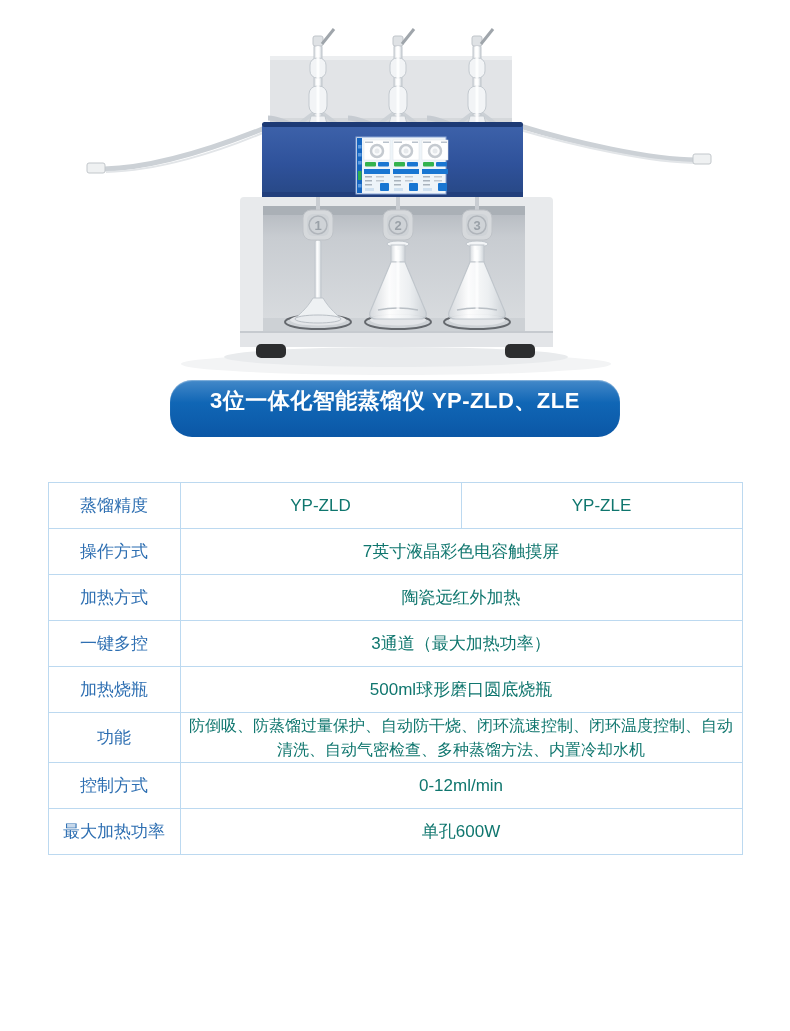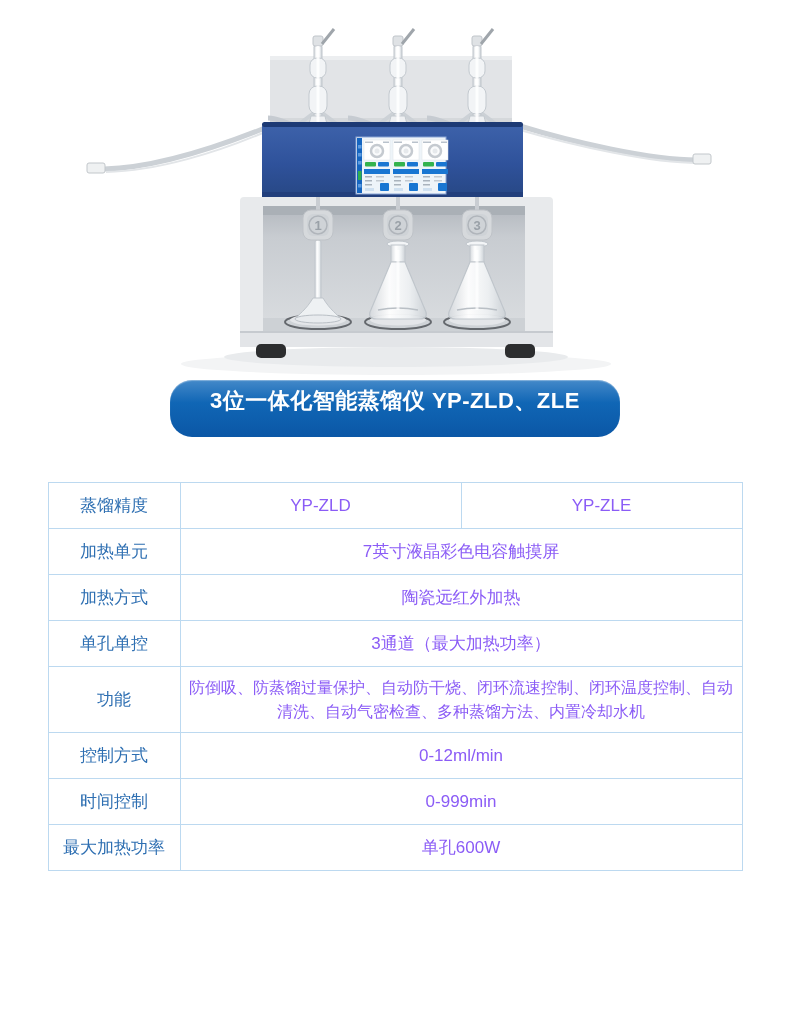--- a/index.html
+++ b/index.html
@@ -17,26 +17,26 @@
     box-shadow:inset 0 1px 1px rgba(255,255,255,.35);
     color:#ffffff;font-size:22px;font-weight:bold;letter-spacing:.5px;
     text-align:center;white-space:nowrap;
   }
   table.spec{
     border-collapse:collapse;table-layout:fixed;
     margin:45px auto 0;width:694px;
   }
   .spec td{
     border:1px solid #bcd9f0;text-align:center;vertical-align:middle;
-    font-size:17px;color:#8b5cf6;padding:0 10px;height:45px;
+    font-size:17px;color:#0f766e;padding:0 10px;height:45px;
     overflow:hidden;
   }
   .spec td.lbl{color:#2e6fb2;}
   .spec tr.fn td{height:49px;}
-  .spec tr.fn td.val{font-size:16px;line-height:1.45;padding:8px 4px;}
+  .spec tr.fn td.val{font-size:16px;line-height:1.45;padding:0 4px;}
 </style>
 </head>
 <body>
 
 <div class="hero">
   <svg width="790" height="380" viewBox="0 0 790 380">
     <defs>
       <linearGradient id="gPanel" x1="0" y1="0" x2="0" y2="1">
         <stop offset="0" stop-color="#3e63ab"></stop>
         <stop offset="0.55" stop-color="#2f529b"></stop>
@@ -211,41 +211,41 @@
       <col style="width:281px">
       <col style="width:281px">
     </colgroup>
   <tbody>
     <tr>
       <td class="lbl">蒸馏精度</td>
       <td class="val">YP-ZLD</td>
       <td class="val">YP-ZLE</td>
     </tr>
     <tr>
-      <td class="lbl">加热单元</td>
+      <td class="lbl">操作方式</td>
       <td class="val" colspan="2">7英寸液晶彩色电容触摸屏</td>
     </tr>
     <tr>
       <td class="lbl">加热方式</td>
       <td class="val" colspan="2">陶瓷远红外加热</td>
     </tr>
     <tr>
-      <td class="lbl">单孔单控</td>
+      <td class="lbl">一键多控</td>
       <td class="val" colspan="2">3通道（最大加热功率）</td>
+    </tr>
+    <tr>
+      <td class="lbl">加热烧瓶</td>
+      <td class="val" colspan="2">500ml球形磨口圆底烧瓶</td>
     </tr>
     <tr class="fn">
       <td class="lbl">功能</td>
       <td class="val" colspan="2">防倒吸、防蒸馏过量保护、自动防干烧、闭环流速控制、闭环温度控制、自动清洗、自动气密检查、多种蒸馏方法、内置冷却水机</td>
     </tr>
     <tr>
       <td class="lbl">控制方式</td>
       <td class="val" colspan="2">0-12ml/min</td>
     </tr>
     <tr>
-      <td class="lbl">时间控制</td>
-      <td class="val" colspan="2">0-999min</td>
-    </tr>
-    <tr>
       <td class="lbl">最大加热功率</td>
       <td class="val" colspan="2">单孔600W</td>
     </tr>
   </tbody>
 </table>
 
 </body></html>

